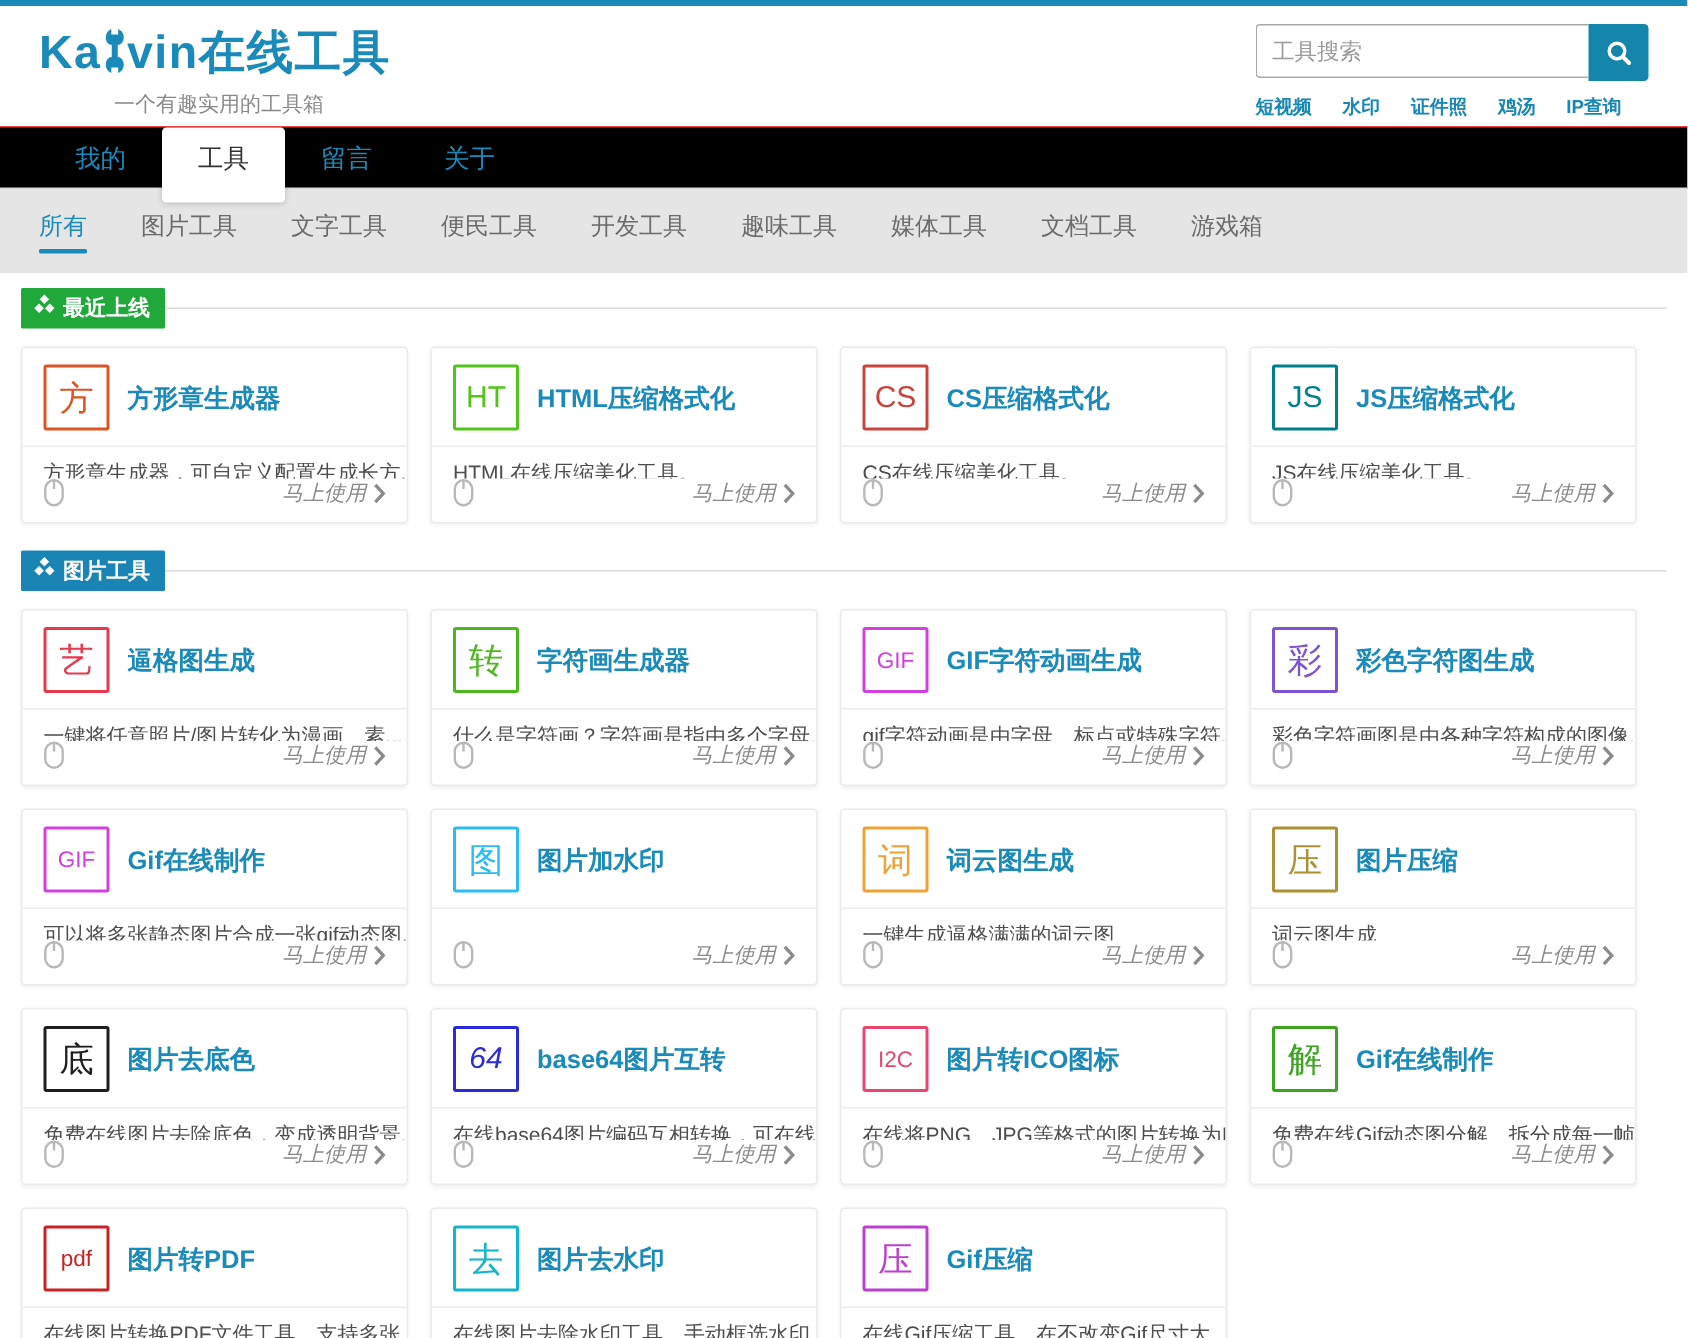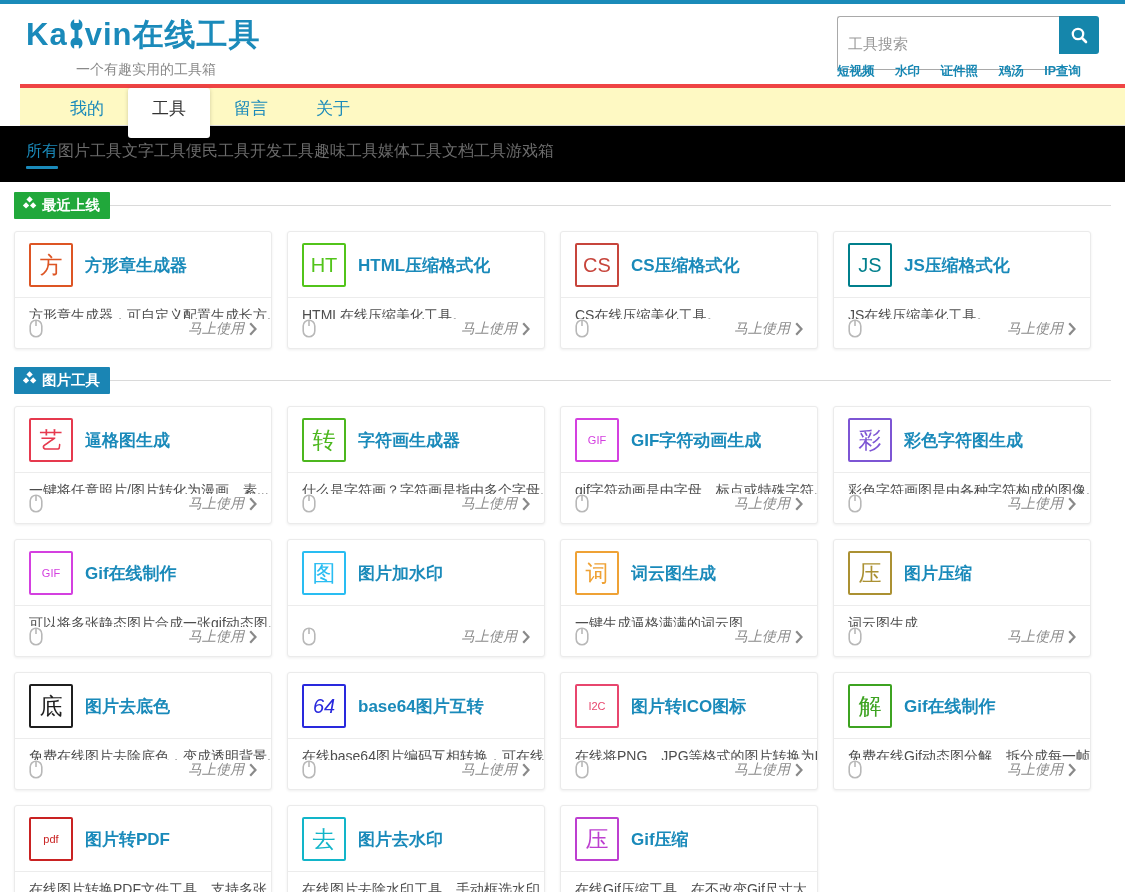--- a/index.html
+++ b/index.html
@@ -19,48 +19,48 @@
     padding: 10px 26px 6px 26px; height: 80px;
   }
   .logo { display: flex; align-items: center; color: #1a8aba; font-weight: bold;
           font-size: 31px; letter-spacing: 1px; cursor: pointer; }
   .logo .wrench { margin: 0 1px 2px 1px; }
   .tagline { color: #8a8a8a; font-size: 14px; margin: 5px 0 0 50px; }
 
   .search-block { width: 262px; padding-top: 2px; }
   .search-row { display: flex; height: 38px; }
   .search-row input {
-    flex: 1; height: 54px; border: 1px solid #a9a9a9; border-right: none;
+    flex: 1; height: 36px; border: 1px solid #a9a9a9; border-right: none;
     border-radius: 3px 0 0 3px; padding: 0 10px; font-size: 15px; outline: none;
     font-family: inherit; color: #333;
   }
   .search-row input::placeholder { color: #9a9a9a; }
   .search-btn {
     width: 40px; height: 38px; border: none; background: #1586ab;
     border-radius: 0 3px 3px 0; cursor: pointer;
     display: flex; align-items: center; justify-content: center;
   }
   .hot-links { display: flex; justify-content: space-between; margin-top: 9px; padding-right: 18px; }
   .hot-link { color: #1787b3; font-size: 12.5px; font-weight: bold; cursor: pointer; }
 
   
   .tabs {
-    background: #fef9c3; border-top: 4px solid #ef4444; border-bottom: 1px solid #dcdcdc;
-    display: flex; align-items: stretch; height: 42px; padding: 0 26px; position: relative; margin-left: 20px;
+    background: #000000; border-top: 1px solid #ef4444; border-bottom: 1px solid #dcdcdc;
+    display: flex; align-items: stretch; height: 42px; padding: 0 26px; position: relative;
   }
   .tab {
     padding: 0 24px; line-height: 42px; font-size: 17px; color: #1a8aba; cursor: pointer;
   }
   .tab.active {
     background: #fff; color: #333; height: 50px; line-height: 42px;
     border-radius: 3px; box-shadow: 0 1px 4px rgba(0,0,0,.18); z-index: 2;
   }
 
   
-  .cats { display: flex; padding: 15px 26px 13px 26px; background: #000000; text-align: center; }
+  .cats { display: flex; gap: 36px; padding: 15px 26px 13px 26px; background: #e5e5e5; text-align: center; }
   .cat { font-size: 16px; color: #6b6b6b; cursor: pointer; position: relative; padding-bottom: 7px; }
   .cat.active { color: #1a8aba; }
   .cat.active::after {
     content: ""; position: absolute; left: 0; right: 0; bottom: 0;
     height: 3px; background: #1a8aba; border-radius: 1px;
   }
 
   
   main { padding: 0 14px; }
   .section-head { display: flex; align-items: center; margin: 10px 0 12px 0; }
@@ -84,21 +84,21 @@
     display: flex; align-items: center; gap: 12px;
     padding: 11px 14px 10px 14px; border-bottom: 1px solid #ececec;
   }
   .tool-icon {
     width: 44px; height: 44px; flex: 0 0 44px; border: 2px solid currentColor;
     display: flex; align-items: center; justify-content: center; border-radius: 2px;
     background: #fff;
   }
   .tool-icon .lg { font-size: 23px; }
   .tool-icon .md { font-size: 20px; }
-  .tool-icon .sm { font-size: 11px; }
+  .tool-icon .sm { font-size: 15px; }
   .tool-title { font-size: 17px; font-weight: bold; color: #1a8aba; white-space: nowrap; overflow: hidden; }
   .tool-desc {
     padding: 9px 14px 0 14px; font-size: 14px; color: #4d4d4d;
     white-space: nowrap; overflow: hidden; text-overflow: clip;
   }
   .card-foot {
     margin-top: auto; display: flex; justify-content: space-between; align-items: center;
     padding: 0 14px 10px 14px;
     font-style: italic;
   }

